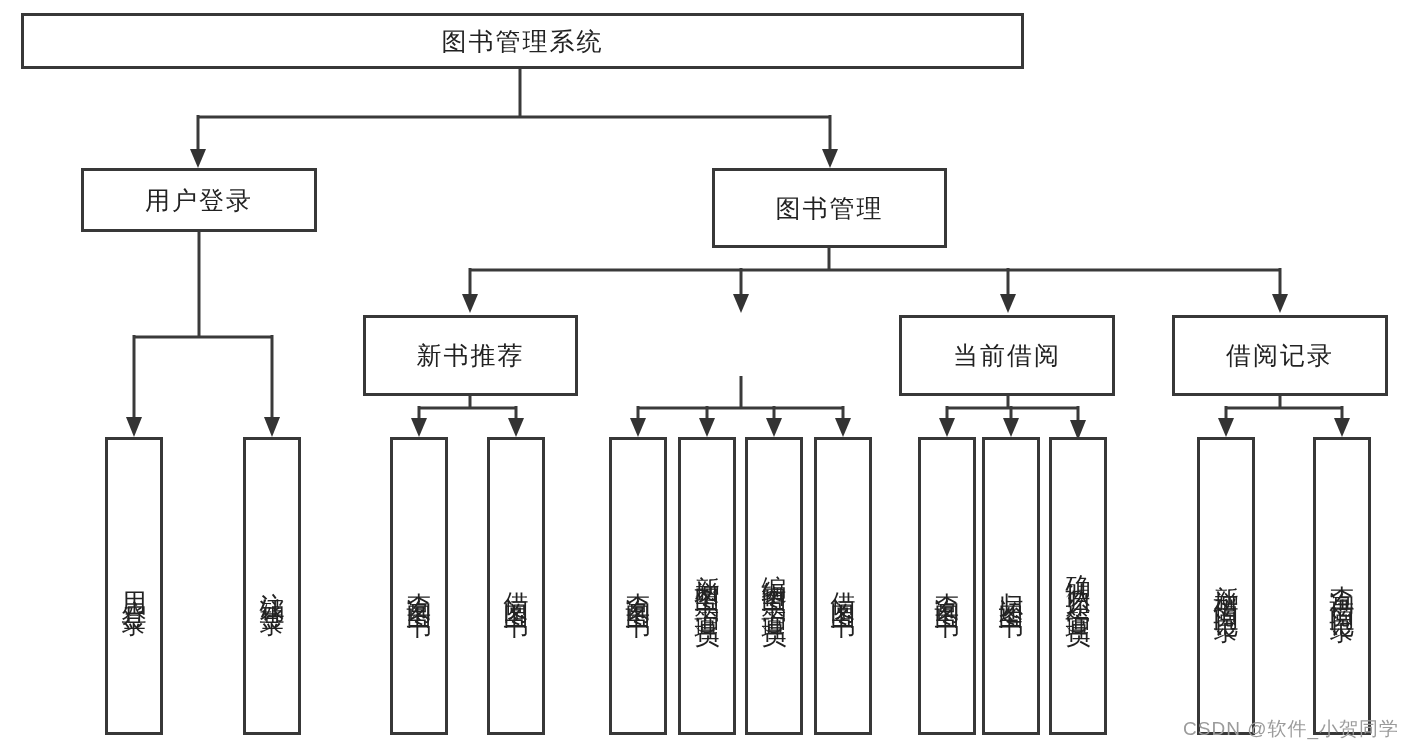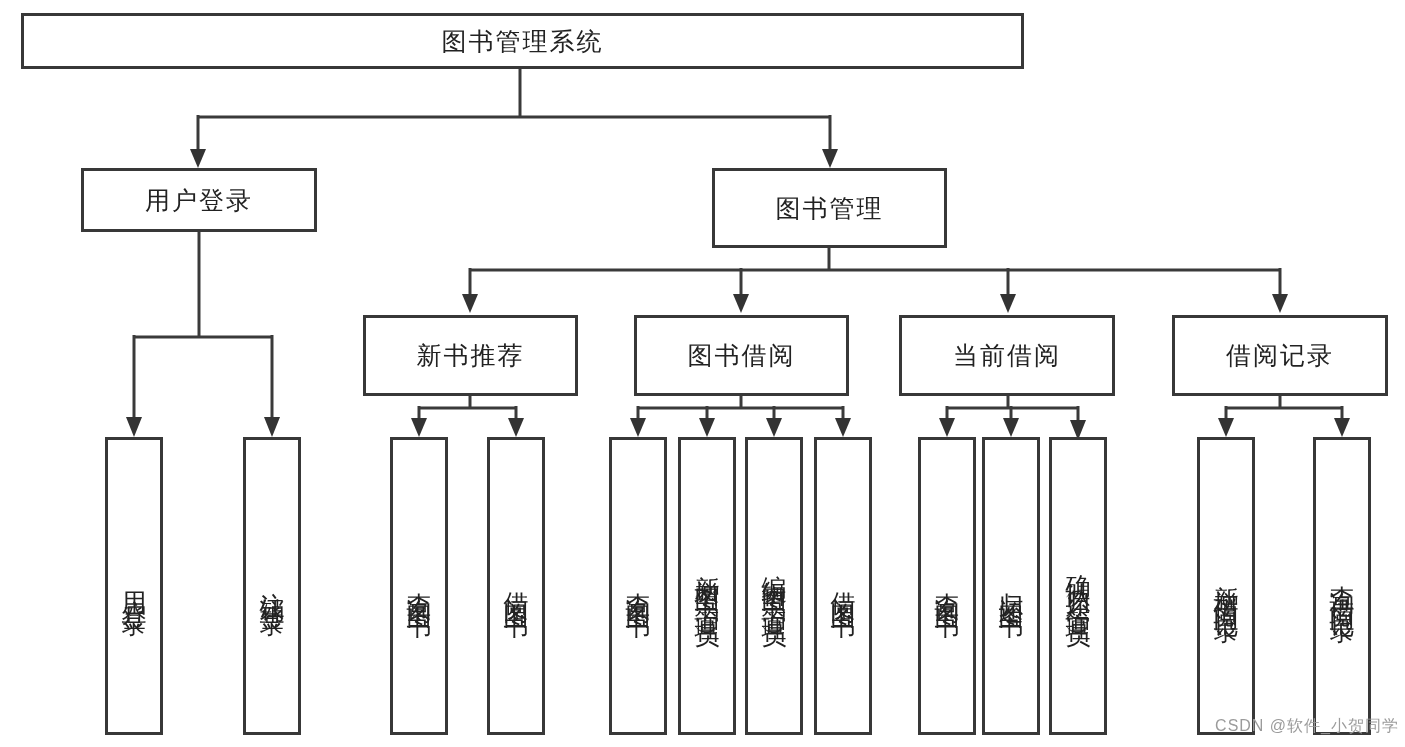--- a/index.html
+++ b/index.html
@@ -64,21 +64,21 @@
   }
   .lfA1 { left: 105px; }  .lfA2 { left: 243px; }
   .lfB1 { left: 390px; }  .lfB2 { left: 487px; }
   .lfC1 { left: 609px; }  .lfC2 { left: 678px; }  .lfC3 { left: 745px; }  .lfC4 { left: 814px; }
   .lfD1 { left: 918px; }  .lfD2 { left: 982px; }  .lfD3 { left: 1049px; }
   .lfE1 { left: 1197px; } .lfE2 { left: 1313px; }
   .watermark {
     position: absolute;
     right: 6px;
     top: 716px;
-    font-size: 16px;
+    font-size: 19px;
     color: #9b9b9b;
     letter-spacing: 1px;
     z-index: 3;
   }
 </style>
 </head>
 <body>
 
 <div id="canvas">
 
@@ -158,23 +158,20 @@
   <div class="hbox l1a">
     <span>用户登录</span>
   </div>
   <div class="hbox l1b">
     <span>图书管理</span>
   </div>
 
   <div class="hbox l2 l2a">
     <span>新书推荐</span>
   </div>
-  <div class="hbox l2 l2b">
-    <span>图书借阅</span>
-  </div>
   <div class="hbox l2 l2c">
     <span>当前借阅</span>
   </div>
   <div class="hbox l2 l2d">
     <span>借阅记录</span>
   </div>
 
   <div class="leaf lfA1">
     <span class="vtext">用户登录</span>
   </div>

